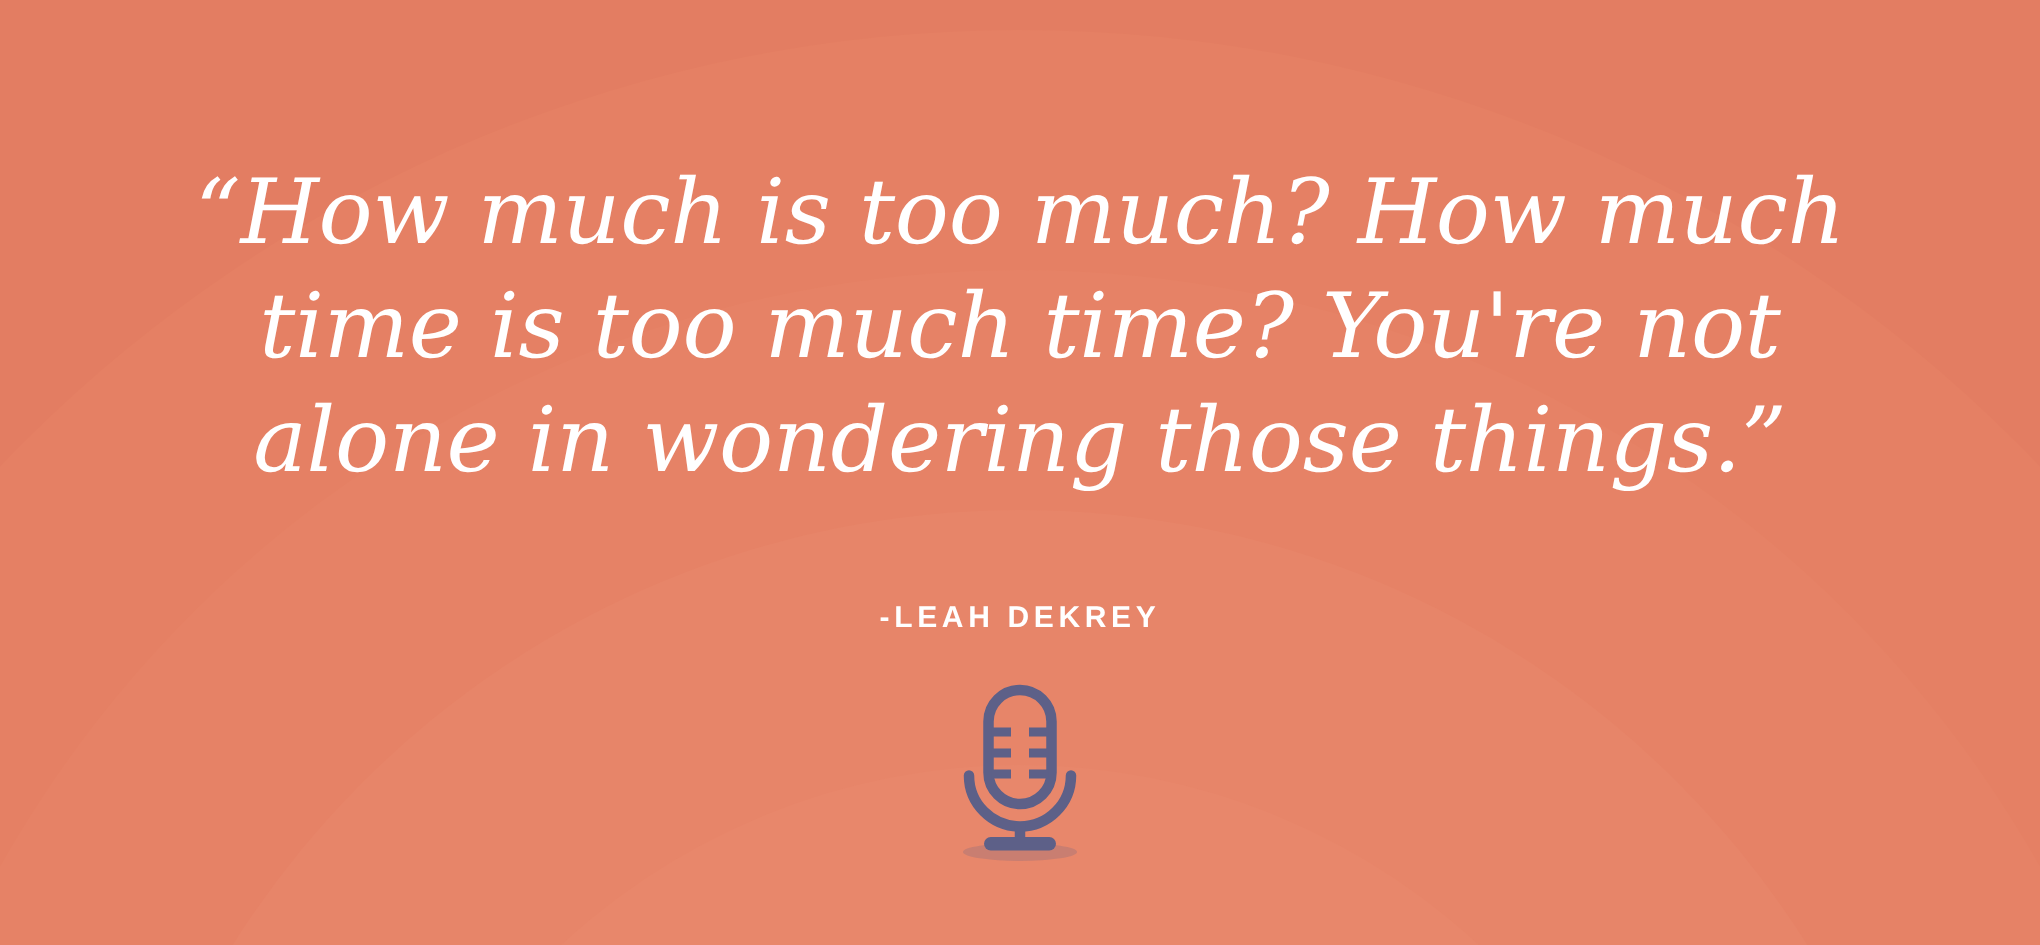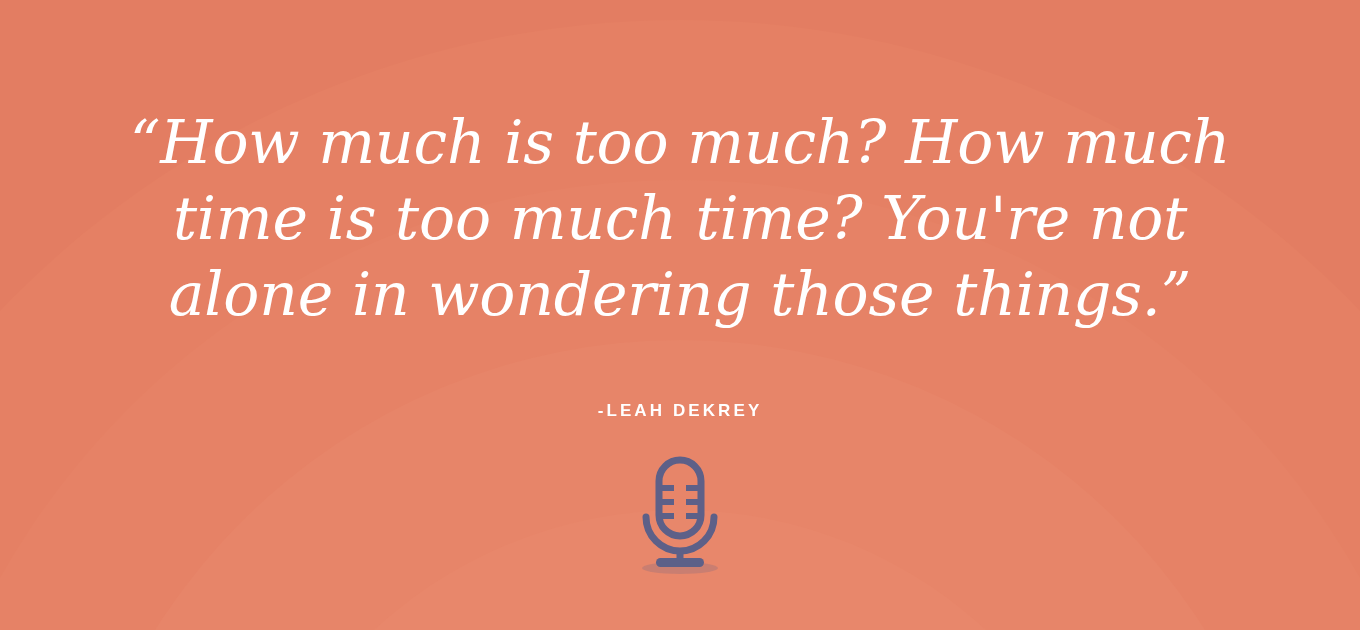--- a/index.html
+++ b/index.html
@@ -60,21 +60,21 @@
   }
 
   
   .attribution {
     position: absolute;
     left: 0;
     top: 401px;
     width: 1360px;
     text-align: center;
     font-family: "Liberation Sans", sans-serif;
-    font-size: 17px;
+    font-size: 20px;
     font-weight: 600;
     letter-spacing: 3.1px;
     color: #ffffff;
     text-transform: uppercase;
   }
 
   
   .mic-wrap {
     position: absolute;
     left: 630px;

